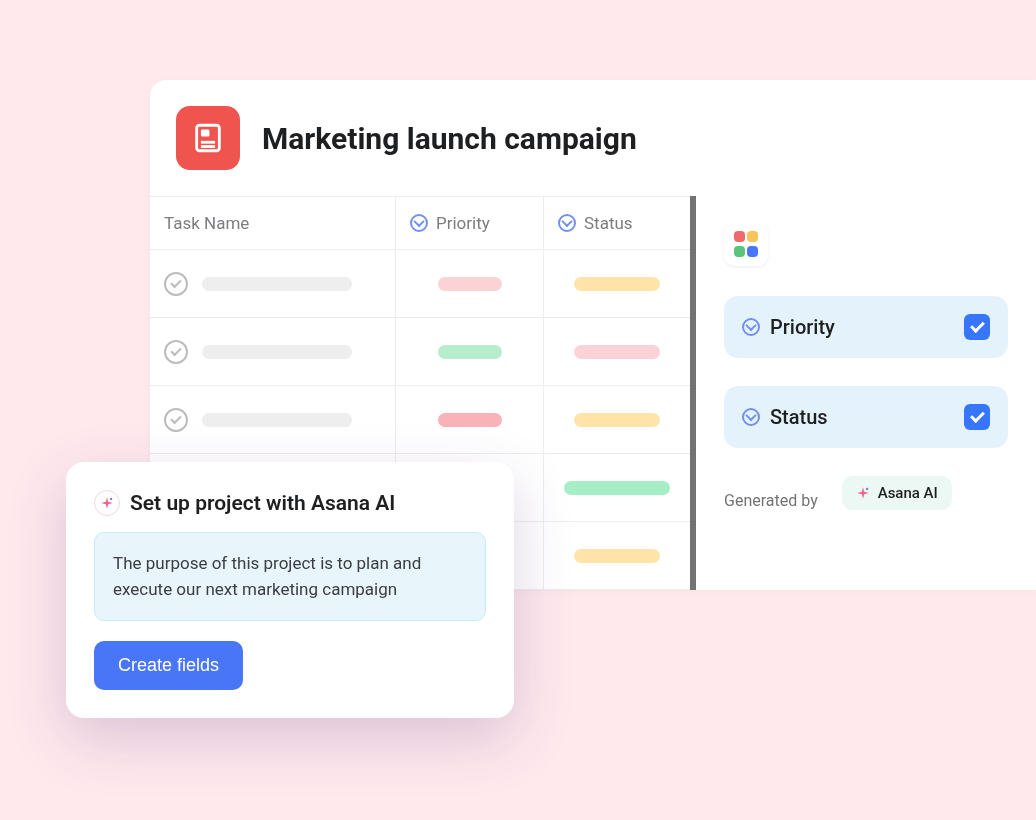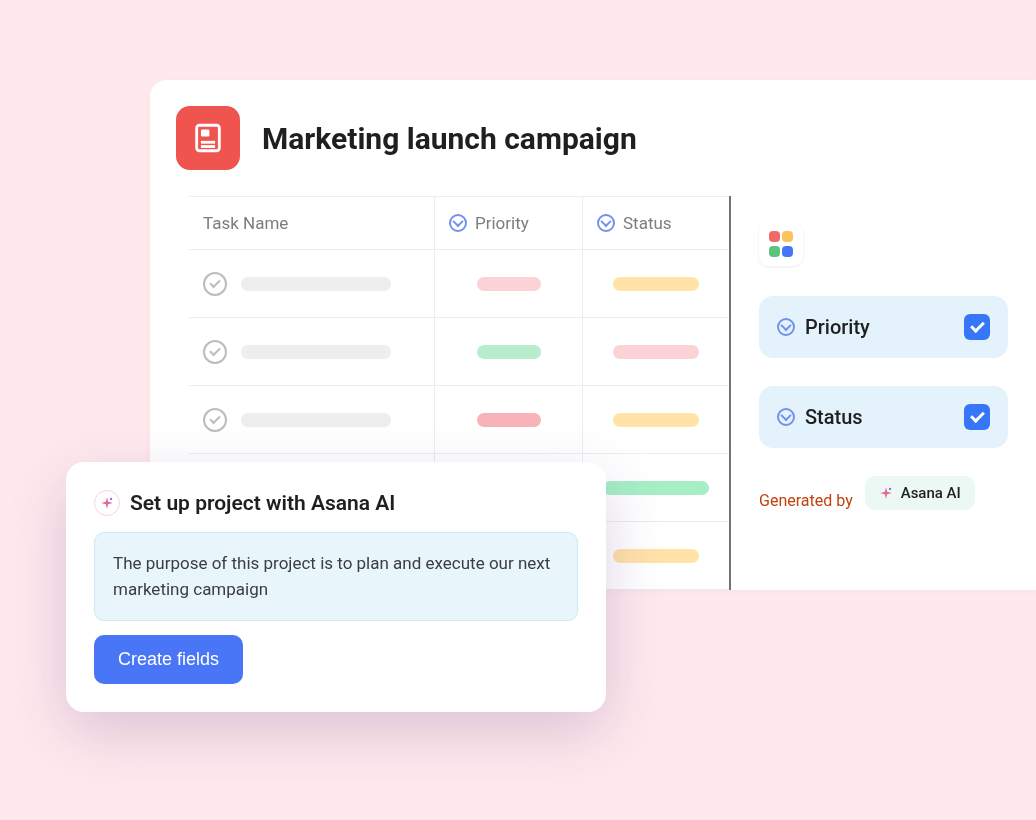--- a/index.html
+++ b/index.html
@@ -39,22 +39,21 @@
     .project-title {
       font-size: 30px;
       font-weight: 700;
       color: #1e1f21;
     }
     .content-row {
       display: flex;
     }
     .table-area {
       flex: 0 0 540px;
-      border-right: 2px solid #737373;
-      margin-left: 39px;
+      border-right: 6px solid #737373;
     }
     .table-header {
       display: flex;
       border-top: 1px solid #ededed;
       border-bottom: 1px solid #ededed;
     }
     .th {
       padding: 16px 14px;
       font-size: 17px;
       color: #7b7d80;
@@ -200,44 +199,45 @@
       border-left: 3px solid #fff;
       border-bottom: 3px solid #fff;
       transform: rotate(-45deg) translate(1px, -1px);
     }
     .gen-row {
       display: flex;
       align-items: center;
       gap: 12px;
       margin-top: 6px;
     }
-    .gen-label { color: #c2410c; font-size: 16px; margin-top: 14px; }
+    .gen-label { color: #737373; font-size: 16px; margin-top: 14px; }
     .ai-pill {
       background: #ecf8f3;
       border-radius: 10px;
       padding: 8px 14px;
       display: flex;
       align-items: center;
       gap: 8px;
       font-size: 15px;
       color: #1e1f21;
       font-weight: 500;
+      margin-left: 12px;
     }
     .sparkle {
       width: 14px;
       height: 14px;
       position: relative;
     }
     .sparkle svg { display: block; }
     
     .ai-popup {
       position: absolute;
       top: 462px;
       left: 66px;
-      width: 540px;
+      width: 448px;
       background: #fff;
       border-radius: 18px;
       box-shadow: 0 20px 60px rgba(80, 40, 120, 0.2);
       padding: 28px;
     }
     .ai-header {
       display: flex;
       align-items: center;
       gap: 10px;
       margin-bottom: 16px;
@@ -254,21 +254,21 @@
     }
     .ai-title { font-size: 21px; font-weight: 600; color: #1e1f21; }
     .ai-textarea {
       background: #e8f6fc;
       border: 1px solid #c9ebf6;
       border-radius: 10px;
       padding: 18px 18px;
       font-size: 17px;
       color: #3b3d40;
       line-height: 1.5;
-      margin-bottom: 14px;
+      margin-bottom: 20px;
     }
     .create-btn {
       background: #4876f7;
       color: #fff;
       border: none;
       border-radius: 10px;
       padding: 14px 24px;
       font-size: 18px;
       font-weight: 500;
       cursor: pointer;

